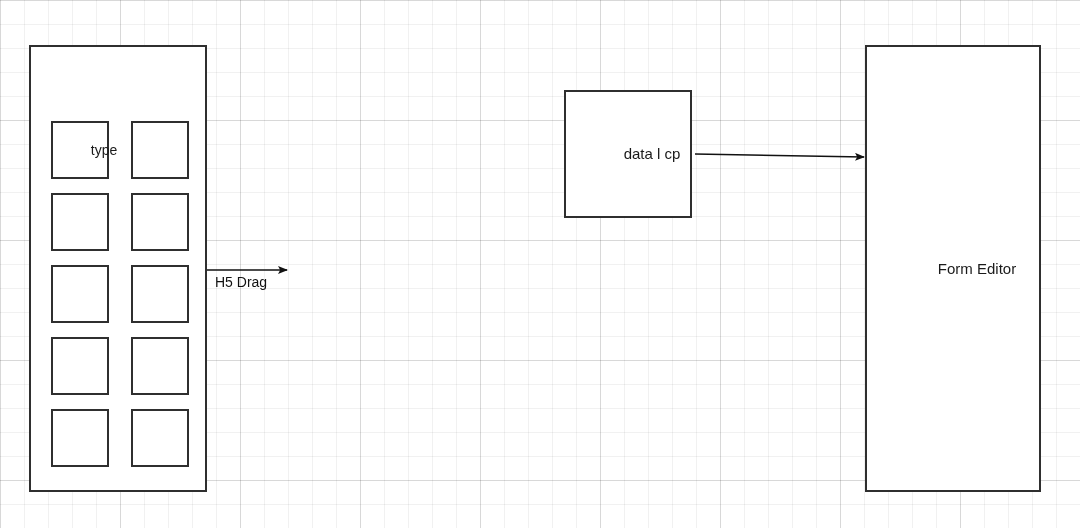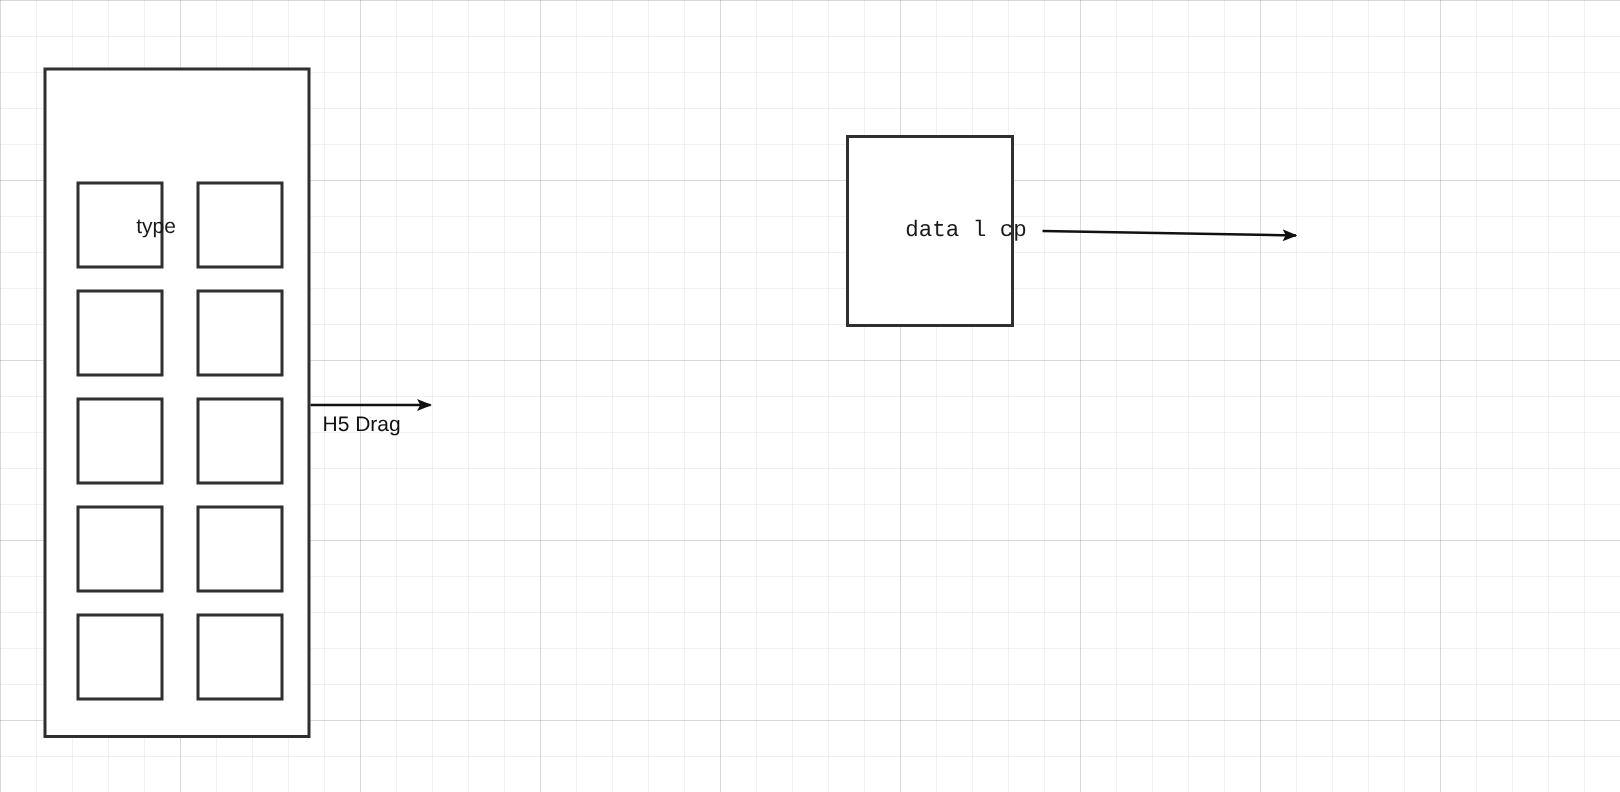--- a/index.html
+++ b/index.html
@@ -90,23 +90,22 @@
     top: 45px;
     width: 507px;
     height: 447px;
   }
   #canvas-box .shape-label { font-size: 15px; }
 
   
   #datacp-box {
     left: 564px;
     top: 90px;
-    width: 112px;
+    width: 128px;
     height: 128px;
-    font-family: Liberation Mono, monospace;
   }
 
   
   #form-editor-box {
     left: 865px;
     top: 45px;
     width: 176px;
     height: 447px;
   }
 
@@ -175,20 +174,23 @@
     <div class="palette-tile" style="left:100px; top:362px;">
       <span class="shape-label"></span>
     </div>
   </div>
 
 
   <div class="shape" id="datacp-box">
     <span class="shape-label">data l cp</span>
   </div>
 
+  <div class="shape" id="form-editor-box">
+    <span class="shape-label">Form Editor</span>
+  </div>
 
   <svg id="connectors" viewBox="0 0 1080 528">
     <defs>
       <marker id="arrowhead" markerWidth="10" markerHeight="8" refX="9" refY="4" orient="auto" markerUnits="userSpaceOnUse">
         <path d="M0,0 L10,4 L0,8 L2.2,4 Z" fill="#111111"></path>
       </marker>
     </defs>
 
     <line x1="207" y1="270" x2="287" y2="270" stroke="#111111" stroke-width="1.6" marker-end="url(#arrowhead)"></line>
 

